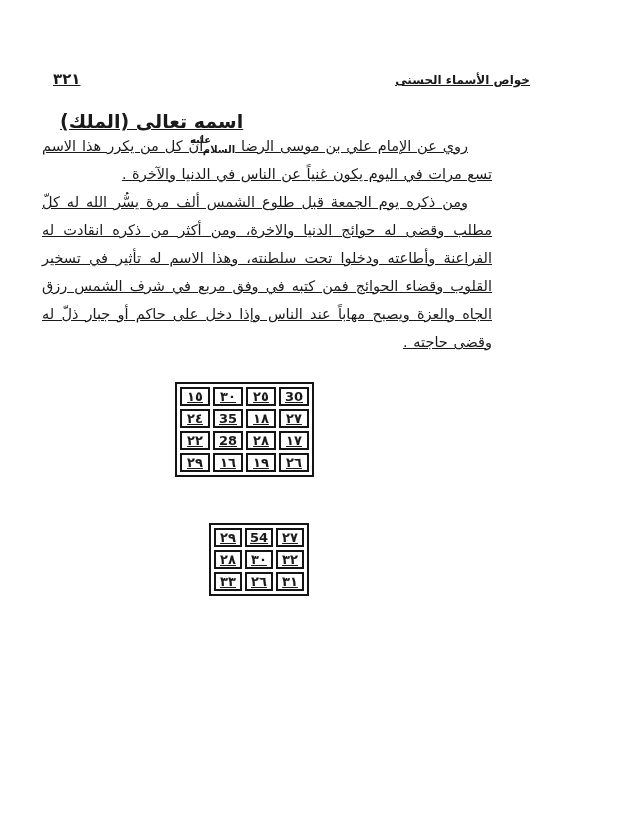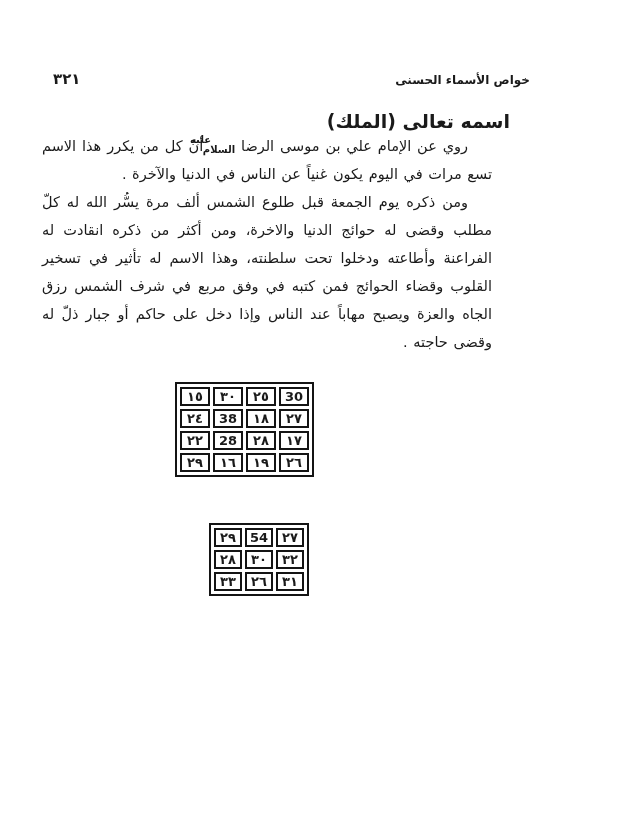--- a/index.html
+++ b/index.html
@@ -10,42 +10,42 @@
   *{box-sizing:border-box;}
   html,body{margin:0;padding:0;}
   body{
     width:619px;height:835px;
     background:var(--paper);
     color:var(--ink);
     font-family:"DejaVu Sans","Liberation Sans",sans-serif;
     overflow:hidden;
     direction:rtl;
   }
-  .page{width:619px;height:835px;position:relative;}
+  .page{width:619px;height:835px;position:relative;text-decoration:underline;}
 
   
   .header-row{
     padding:70px 89px 0 53px;
     display:flex;
     flex-direction:row-reverse;      
     justify-content:space-between;
     align-items:baseline;
   }
   .page-number{
     font-size:15px;font-weight:bold;letter-spacing:1px;
   }
   .running-head{
     font-size:12px;font-weight:bold;
   }
 
   .content{padding:0 127px 0 42px;}
 
   .page-title{
     margin-top:22px;
-    text-align:right;
+    text-align:left;
     position:relative;left:18px;
     font-size:19px;font-weight:bold;
   }
 
   p.body-par{
     margin:0;
     font-size:14.5px;
     line-height:28px;
     text-align:justify;
     text-indent:24px;           
@@ -109,21 +109,21 @@
     <table class="msq msq4">
       <tbody>
         <tr>
           <td>١٥</td>
           <td>٣٠</td>
           <td>٢٥</td>
           <td>30</td>
         </tr>
         <tr>
           <td>٢٤</td>
-          <td>38</td>
+          <td>35</td>
           <td>١٨</td>
           <td>٢٧</td>
         </tr>
         <tr>
           <td>٢٢</td>
           <td>28</td>
           <td>٢٨</td>
           <td>١٧</td>
         </tr>
         <tr>

